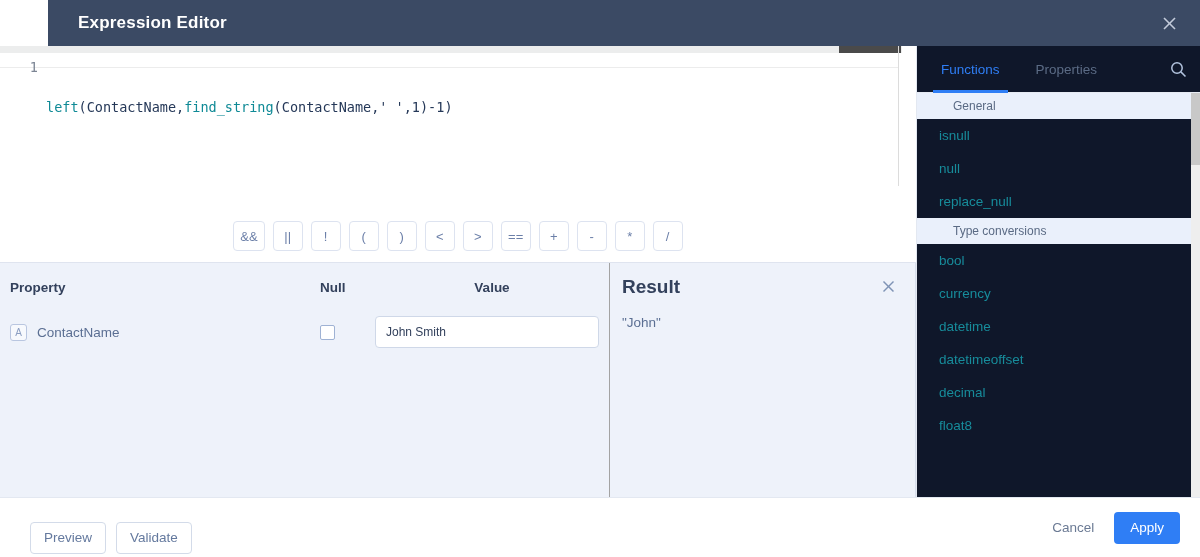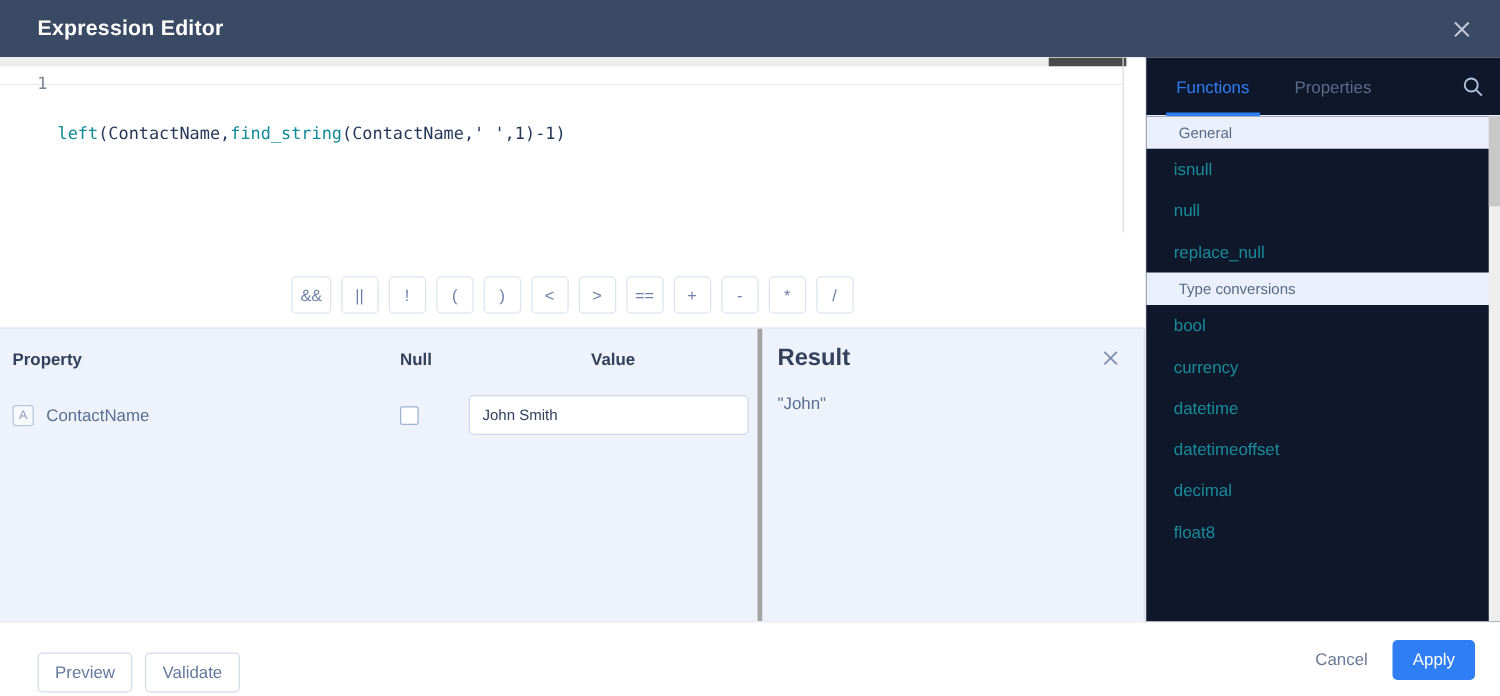--- a/index.html
+++ b/index.html
@@ -21,20 +21,21 @@
 
   
   .titlebar {
     height: 46px;
     background: #3b4a64;
     display: flex;
     align-items: center;
     justify-content: space-between;
     padding: 0 16px 0 30px;
     flex: 0 0 46px;
+    margin-left: 48px;
   }
   .titlebar-title {
     color: #ffffff;
     font-size: 17px;
     font-weight: bold;
     letter-spacing: .2px;
   }
   .titlebar-close {
     width: 30px; height: 30px;
     display: flex; align-items: center; justify-content: center;
@@ -148,21 +149,21 @@
     flex: 1 1 auto;
     display: flex;
     min-height: 0;
     border-top: 1px solid #dfe4ef;
     background: #eef2fa;
   }
   .prop-panel {
     width: 610px;
     flex: 0 0 610px;
     background: #eef2fa;
-    border-right: 4px solid #a3a3a3;
+    border-right: 1px solid #a3a3a3;
     display: flex;
     flex-direction: column;
     min-height: 0;
   }
   .prop-head {
     display: flex;
     align-items: center;
     height: 48px;
     flex: 0 0 48px;
     padding: 0 0 0 10px;
@@ -301,21 +302,21 @@
   .fn-list {
     flex: 1 1 auto;
     overflow: hidden;
     min-height: 0;
     position: relative;
   }
   .fn-group {
     background: #eaf0fb;
     color: #5a6a84;
     font-size: 12px;
-    padding: 6px 0 6px 26px;
+    padding: 6px 0 6px 36px;
   }
   .fn-item {
     color: #178c9b;
     font-size: 13.5px;
     padding: 9px 0 9px 22px;
     cursor: pointer;
   }
 
   .sb-scroll-track {
     position: absolute;

